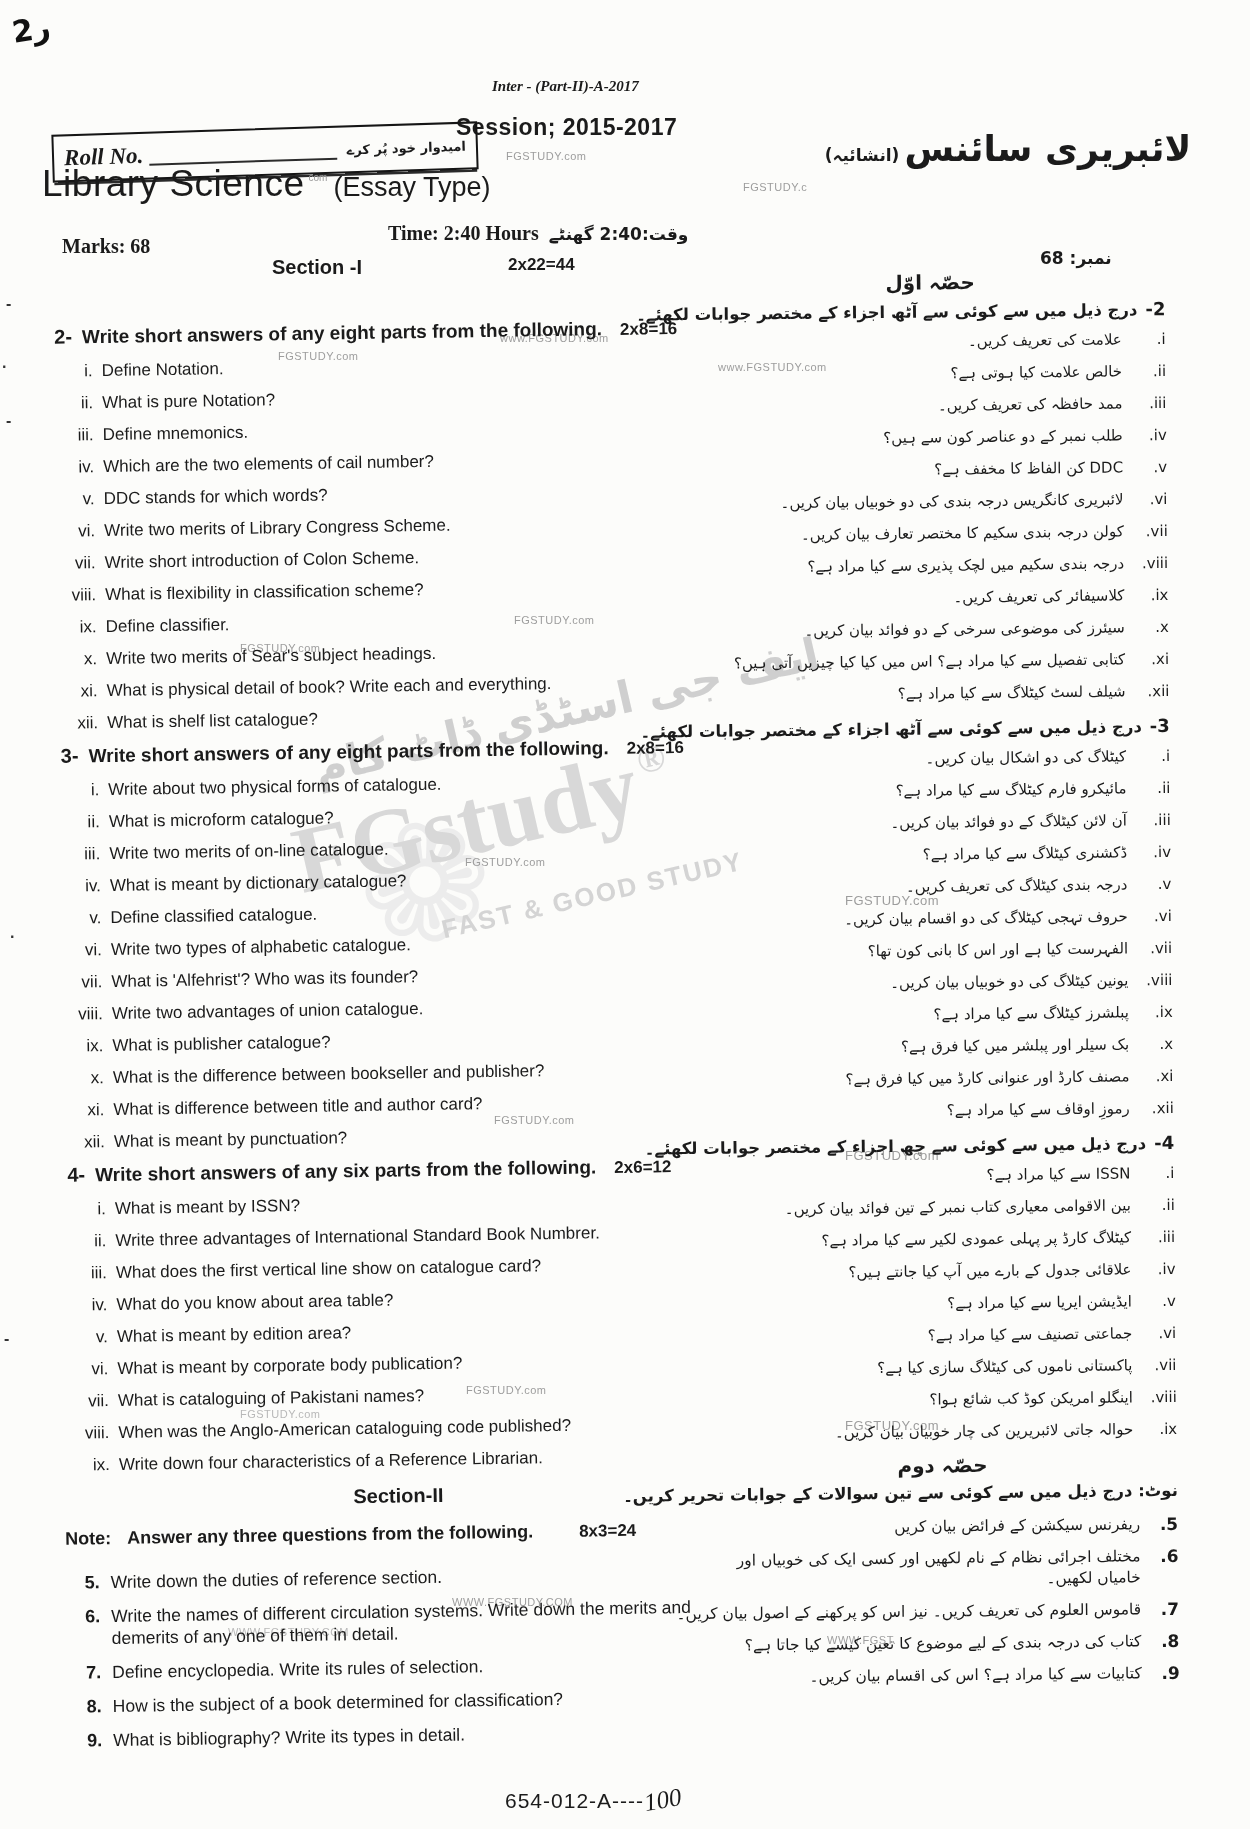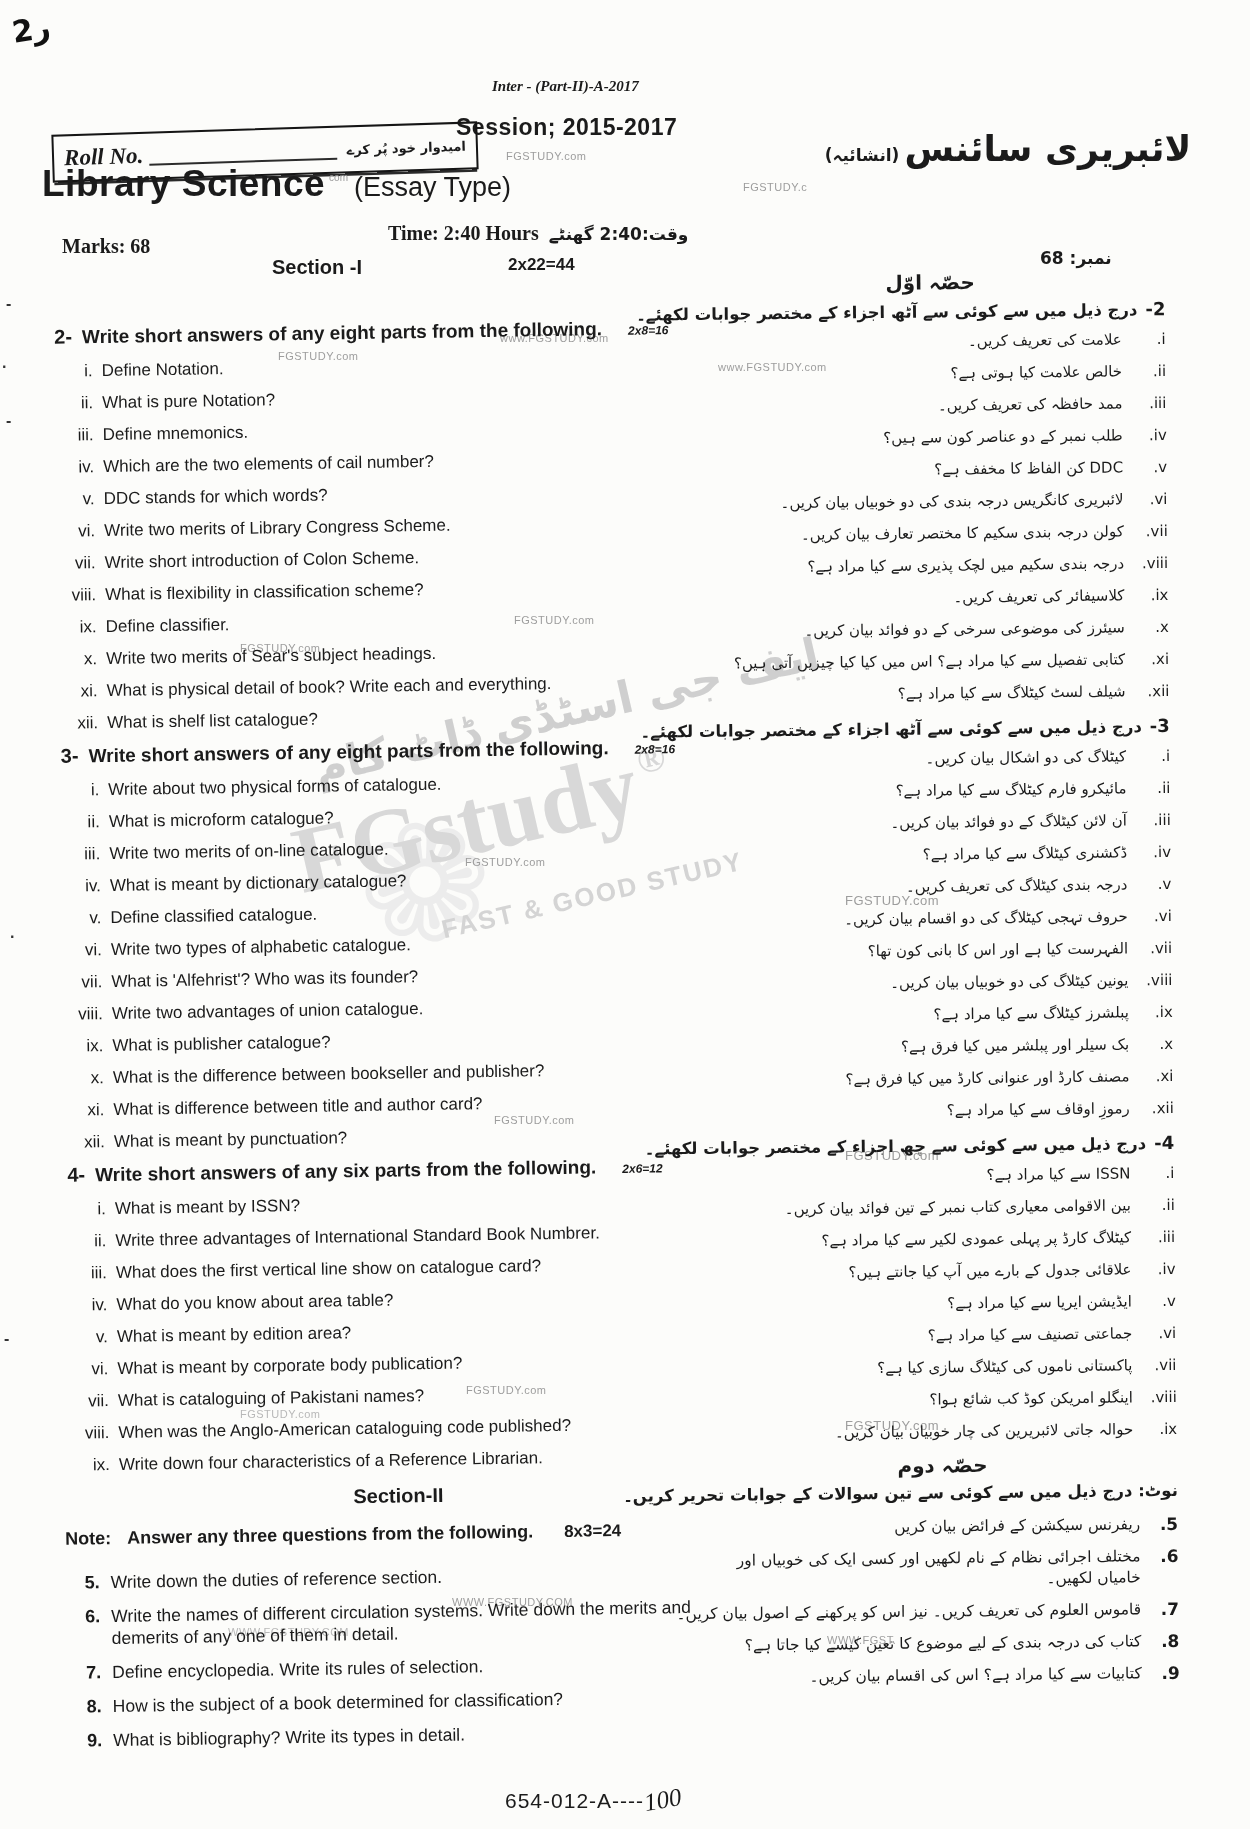--- a/index.html
+++ b/index.html
@@ -12,48 +12,48 @@
   .examcode{left:492px;top:78px;font-family:"Liberation Serif",serif;font-style:italic;
             font-weight:bold;font-size:15px;}
   .session{left:456px;top:114px;font-weight:bold;font-size:23px;letter-spacing:.5px;}
   .rollbox{left:52px;top:128px;width:402px;height:40px;border:2.5px solid #151515;
            transform:rotate(-1.8deg);display:flex;align-items:center;padding:2px 10px;
            box-shadow:0 4px 0 -1.5px #2a2a2a;}
   .rolllabel{font-family:"Liberation Serif",serif;font-style:italic;font-weight:bold;font-size:23px;}
   .rollline{flex:1;border-bottom:2px solid #2c2c2c;height:18px;margin:0 10px 0 6px;}
   .rollnote{font-size:13px;font-weight:bold;white-space:nowrap;}
   .titlerow{left:42px;top:163px;display:flex;align-items:baseline;}
-  .title-en{font-weight:bold;font-size:37px;letter-spacing:.5px;}
+  .title-en{font-weight:normal;font-size:37px;letter-spacing:.5px;}
   .title-sup{font-size:10px;color:#999;margin:0 6px 14px 4px;align-self:center;}
   .title-type{font-size:27px;}
   .title-ur{left:780px;top:128px;width:440px;direction:rtl;text-align:center;white-space:nowrap;}
   .title-ur .big{font-weight:bold;font-size:36px;}
   .title-ur .small{font-size:17px;font-weight:bold;margin-left:16px;}
   .ur{font-family:"DejaVu Sans",sans-serif;direction:rtl;}
   .marks-ur{left:1040px;top:248px;font-weight:bold;font-size:17px;}
   .marks-en{left:62px;top:235px;font-family:"Liberation Serif",serif;font-weight:bold;font-size:20px;}
   .timerow{left:388px;top:222px;display:flex;align-items:baseline;}
   .time-en{font-family:"Liberation Serif",serif;font-weight:bold;font-size:20px;}
   .time-ur{font-size:17px;font-weight:bold;margin-left:10px;}
   .sec1{left:272px;top:256px;font-weight:bold;font-size:20px;}
   .sec1total{left:508px;top:255px;font-weight:bold;font-size:17px;}
   .part-head{text-align:center;font-weight:bold;font-size:20px;margin:0 150px 6px 150px;white-space:nowrap;}
   
   .en-col{left:40px;top:326px;width:748px;transform:rotate(-0.9deg);transform-origin:0 0;z-index:2;}
   .eq-header{display:flex;align-items:baseline;font-weight:bold;font-size:19px;
              margin:0 0 12px 14px;white-space:nowrap;}
   .eq-header .qno{margin-right:10px;font-size:20px;}
-  .eq-header .emarks{margin-left:26px;font-size:12px;font-style:italic;}
+  .eq-header .emarks{margin-left:18px;font-size:17px;}
   .eitem{display:flex;font-size:17px;line-height:21px;margin-bottom:11px;}
   .eitem .n{width:52px;text-align:right;flex:none;}
   .eitem .t{margin-left:9px;}
   .sec2{width:680px;text-align:center;font-weight:bold;font-size:20px;margin:14px 0 0 0;}
   .enote{display:flex;align-items:baseline;font-weight:bold;font-size:18px;margin:16px 0 22px 6px;white-space:nowrap;}
   .enote .nlabel{margin-right:16px;}
-  .enote .emarks{margin-left:31px;font-size:17px;}
+  .enote .emarks{margin-left:46px;font-size:17px;}
   .lq{display:flex;font-size:17.5px;line-height:22px;margin-bottom:12px;}
   .lq .n{width:40px;text-align:right;flex:none;font-weight:bold;font-size:18px;}
   .lq .t{margin-left:11px;max-width:620px;}
   
   .ur-col{left:695px;top:268px;width:470px;direction:rtl;z-index:2;
           font-family:"DejaVu Sans",sans-serif;transform:rotate(-0.6deg);transform-origin:100% 0;}
   .uq-header{display:flex;align-items:baseline;font-weight:bold;font-size:16.5px;
              margin-bottom:10px;white-space:nowrap;}
   .uq-header .qno{direction:rtl;margin-left:8px;font-size:18px;flex:none;}
   .uitem{display:flex;font-size:15px;line-height:20px;margin-bottom:12px;white-space:nowrap;}

